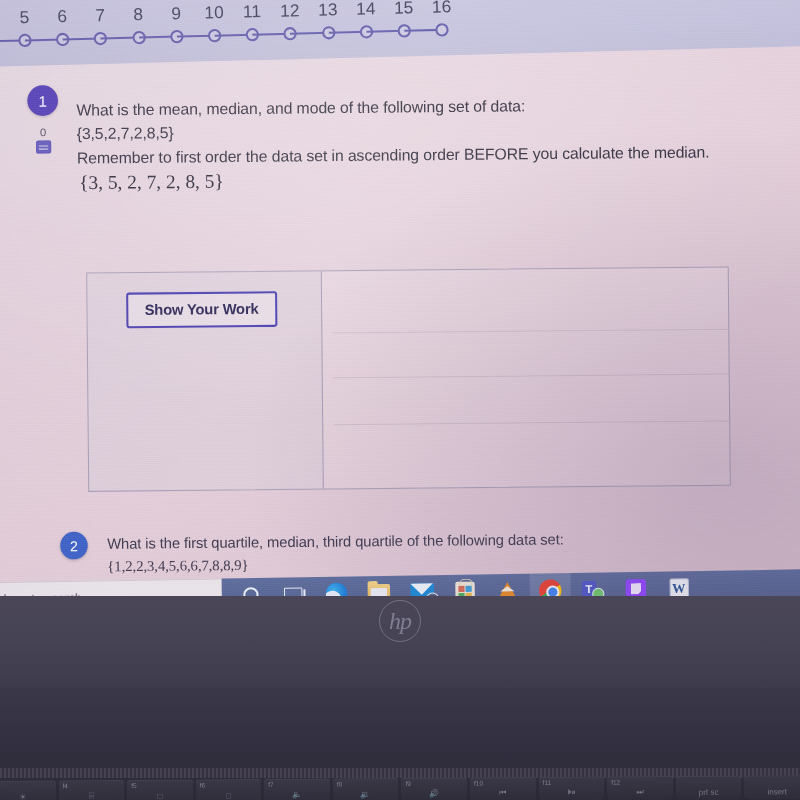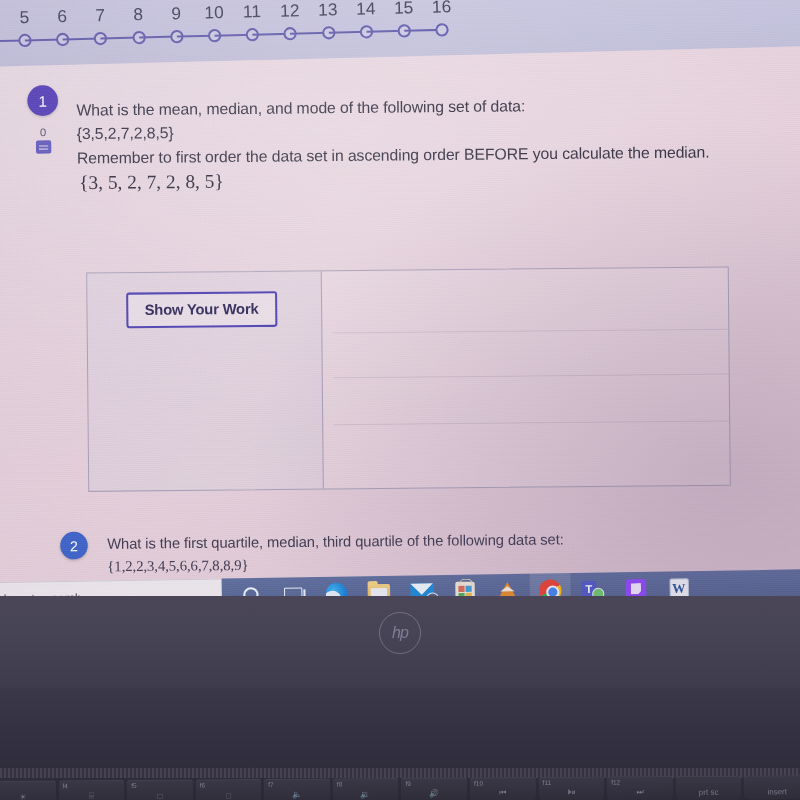--- a/index.html
+++ b/index.html
@@ -376,30 +376,30 @@
   }
 
   
   .bezel-bottom {
     position: absolute;
     left: 0; top: 596px; width: 800px; height: 92px;
     background: linear-gradient(180deg,#4a4657 0%, #474456 40%, #3e3b4c 100%);
   }
   .hp-logo {
     position: absolute;
-    left: 50%; top: 16px;
+    left: 50%; top: 4px;
     transform: translateX(-50%);
     width: 42px; height: 42px;
     border-radius: 50%;
     border: 1.5px solid rgba(175,170,195,0.42);
     display: flex; align-items: center; justify-content: center;
     color: rgba(185,180,205,0.50);
-    font-family: Liberation Sans, sans-serif;
+    font-family: Liberation Serif, serif;
     font-style: italic;
-    font-size: 16px;
+    font-size: 24px;
     letter-spacing: -1px;
   }
   .laptop-body {
     position: absolute;
     left: 0; top: 688px; width: 800px; height: 112px;
     background: linear-gradient(180deg,#3b3849 0%, #343143 38%, #2b2836 100%);
   }
   .hinge-strip {
     position: absolute;
     left: 0; top: 768px; width: 800px; height: 10px;

